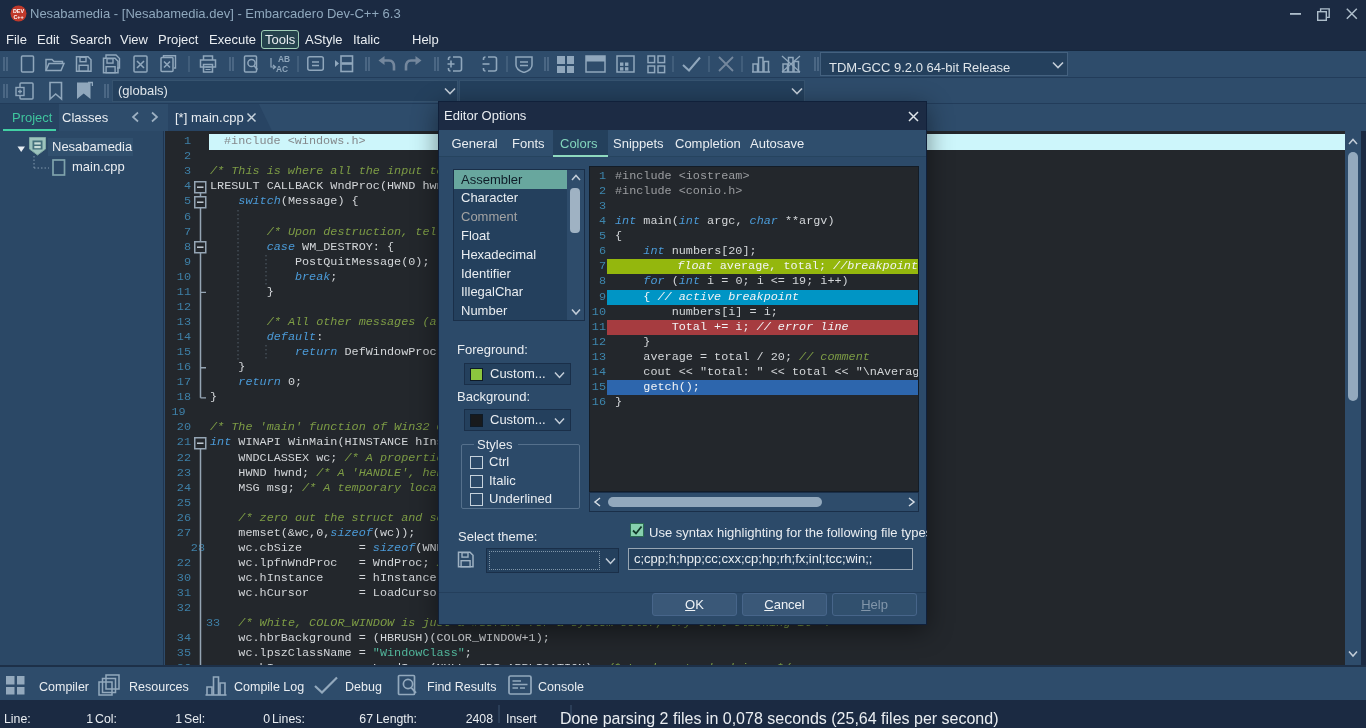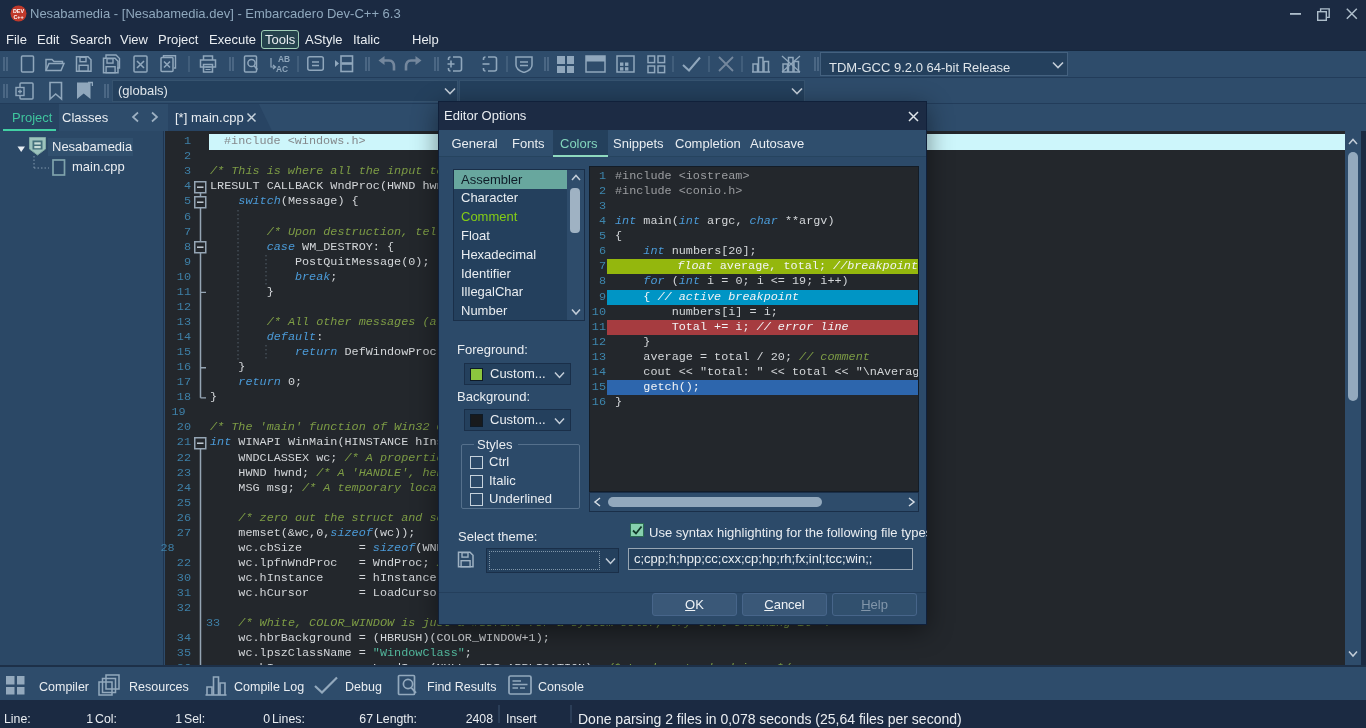--- a/index.html
+++ b/index.html
@@ -327,21 +327,21 @@
 <div class="code" style="left:166px;top:390.2px;width:25px;text-align:right;color:#3e7fa6;">18</div>
 <div class="code" style="left:166px;top:405.3px;width:25px;text-align:center;color:#3e7fa6;">19</div>
 <div class="code" style="left:166px;top:420.3px;width:25px;text-align:right;color:#3e7fa6;">20</div>
 <div class="code" style="left:166px;top:435.4px;width:25px;text-align:right;color:#3e7fa6;">21</div>
 <div class="code" style="left:166px;top:450.5px;width:25px;text-align:right;color:#3e7fa6;">22</div>
 <div class="code" style="left:166px;top:465.5px;width:25px;text-align:right;color:#3e7fa6;">23</div>
 <div class="code" style="left:166px;top:480.6px;width:25px;text-align:right;color:#3e7fa6;">24</div>
 <div class="code" style="left:166px;top:495.6px;width:25px;text-align:right;color:#3e7fa6;">25</div>
 <div class="code" style="left:166px;top:510.7px;width:25px;text-align:right;color:#3e7fa6;">26</div>
 <div class="code" style="left:166px;top:525.8px;width:25px;text-align:right;color:#3e7fa6;">27</div>
-<div class="code" style="left:155px;top:540.8px;width:25px;text-align:center;color:#3e7fa6;">28</div>
+<div class="code" style="left:180px;top:540.8px;width:25px;text-align:right;color:#3e7fa6;">28</div>
 <div class="code" style="left:166px;top:555.9px;width:25px;text-align:right;color:#3e7fa6;">22</div>
 <div class="code" style="left:166px;top:570.9px;width:25px;text-align:right;color:#3e7fa6;">30</div>
 <div class="code" style="left:166px;top:586.0px;width:25px;text-align:right;color:#3e7fa6;">31</div>
 <div class="code" style="left:166px;top:601.1px;width:25px;text-align:right;color:#3e7fa6;">32</div>
 <div class="code" style="left:166px;top:616.1px;width:25px;text-align:center;color:#3e7fa6;padding-left:40px;">33</div>
 <div class="code" style="left:166px;top:631.2px;width:25px;text-align:right;color:#3e7fa6;">34</div>
 <div class="code" style="left:166px;top:646.2px;width:25px;text-align:right;color:#3e7fa6;">35</div>
 <div class="code" style="left:166px;top:661.3px;width:25px;text-align:right;color:#3e7fa6;">36</div>
 <svg style="position:absolute;left:199px;top:192.88px;" width="10" height="206.83999999999997" viewBox="0 0 10 206.83999999999997">
     <path d="M1.5 0 V204.83999999999997" stroke="#95a5b4" stroke-width="1.5"></path>
@@ -437,41 +437,41 @@
 <div class="t" style="left:293px;top:711px;width:80px;text-align:right;font-size:12.3px;">67</div>
 <div class="t" style="left:376px;top:711px;font-size:12.3px;">Length:</div>
 <div class="t" style="left:413px;top:711px;width:80px;text-align:right;font-size:12.3px;">2408</div>
 <svg style="position:absolute;left:498px;top:705px;" width="2" height="18" viewBox="0 0 2 18">
     <path d="M1 0 V18" stroke="#3c536f" stroke-width="1"></path>
   </svg>
 <div class="t" style="left:506px;top:711px;font-size:12.3px;">Insert</div>
 <svg style="position:absolute;left:570px;top:705px;" width="2" height="18" viewBox="0 0 2 18">
     <path d="M1 0 V18" stroke="#3c536f" stroke-width="1"></path>
   </svg>
-<div class="t" style="left:578px;top:711px;font-size:14px;">Done parsing 2 files in 0,078 seconds (25,64 files per second)</div>
+<div class="t" style="left:560px;top:711px;font-size:16px;">Done parsing 2 files in 0,078 seconds (25,64 files per second)</div>
 <div style="left:438px;top:101px;width:489px;height:524px;background:#2c4a69;border:1px solid #10203a;box-shadow:0 6px 24px rgba(0,0,0,0.45);z-index:50;"></div>
 <div class="" style="left:439px;top:102px;width:487px;height:28px;background:#1c2b44;z-index:60;"></div>
 <div class="t" style="left:444px;top:108px;font-size:13px;z-index:60;">Editor Options</div>
 <svg style="position:absolute;left:908px;top:111px;z-index:60;" width="11" height="11" viewBox="0 0 11 11">
     <path d="M1 1 L10 10 M10 1 L1 10" stroke="#dfe5ea" stroke-width="1.5"></path>
   </svg>
 <div class="" style="left:439px;top:130px;width:487px;height:27px;background:#2f4e6d;border-bottom:1px solid #26445f;z-index:60;"></div>
 <div class="t" style="left:451.5px;top:136px;font-size:13px;z-index:60;">General</div>
 <div class="t" style="left:512px;top:136px;font-size:13px;z-index:60;">Fonts</div>
 <div class="t" style="left:613px;top:136px;font-size:13px;z-index:60;">Snippets</div>
 <div class="t" style="left:675px;top:136px;font-size:13px;z-index:60;">Completion</div>
 <div class="t" style="left:750px;top:136px;font-size:13px;z-index:60;">Autosave</div>
 <div class="" style="left:553px;top:130px;width:55px;height:26px;background:#24405c;z-index:60;"></div>
 <div class="t" style="left:560px;top:136px;font-size:13px;color:#82d5bd;z-index:60;">Colors</div>
 <div class="" style="left:553px;top:155px;width:55px;height:2px;background:#8fd9bf;z-index:60;"></div>
 <div class="" style="left:453px;top:169px;width:132px;height:152px;background:#24405d;border:1px solid #1a2f49;z-index:60;"></div>
 <div class="" style="left:454px;top:170px;width:113px;height:19px;background:#68a79e;z-index:60;"></div>
 <div class="t" style="left:461px;top:171.5px;font-size:13px;color:#0f1e29;z-index:60;">Assembler</div>
 <div class="t" style="left:461px;top:190.3px;font-size:13px;color:#e9edf1;z-index:60;">Character</div>
-<div class="t" style="left:461px;top:209.1px;font-size:13px;color:#84cc16;z-index:60;">Comment</div>
+<div class="t" style="left:461px;top:209.1px;font-size:13px;color:#a3a3a3;z-index:60;">Comment</div>
 <div class="t" style="left:461px;top:227.9px;font-size:13px;color:#e9edf1;z-index:60;">Float</div>
 <div class="t" style="left:461px;top:246.7px;font-size:13px;color:#e9edf1;z-index:60;">Hexadecimal</div>
 <div class="t" style="left:461px;top:265.5px;font-size:13px;color:#e9edf1;z-index:60;">Identifier</div>
 <div class="t" style="left:461px;top:284.3px;font-size:13px;color:#e9edf1;z-index:60;">IllegalChar</div>
 <div class="t" style="left:461px;top:303.1px;font-size:13px;color:#e9edf1;z-index:60;">Number</div>
 <div class="" style="left:567px;top:170px;width:17px;height:150px;background:#2e4c6b;z-index:60;"></div>
 <svg style="position:absolute;left:571px;top:174px;z-index:60;" width="10" height="8" viewBox="0 0 10 8">
     <path d="M1 6 L5 1.5 L9 6" fill="none" stroke="#c3cdd8" stroke-width="1.5"></path>
   </svg>
 <div class="" style="left:570px;top:188px;width:10px;height:45px;background:#9fb2c3;border-radius:4px;z-index:60;"></div>

